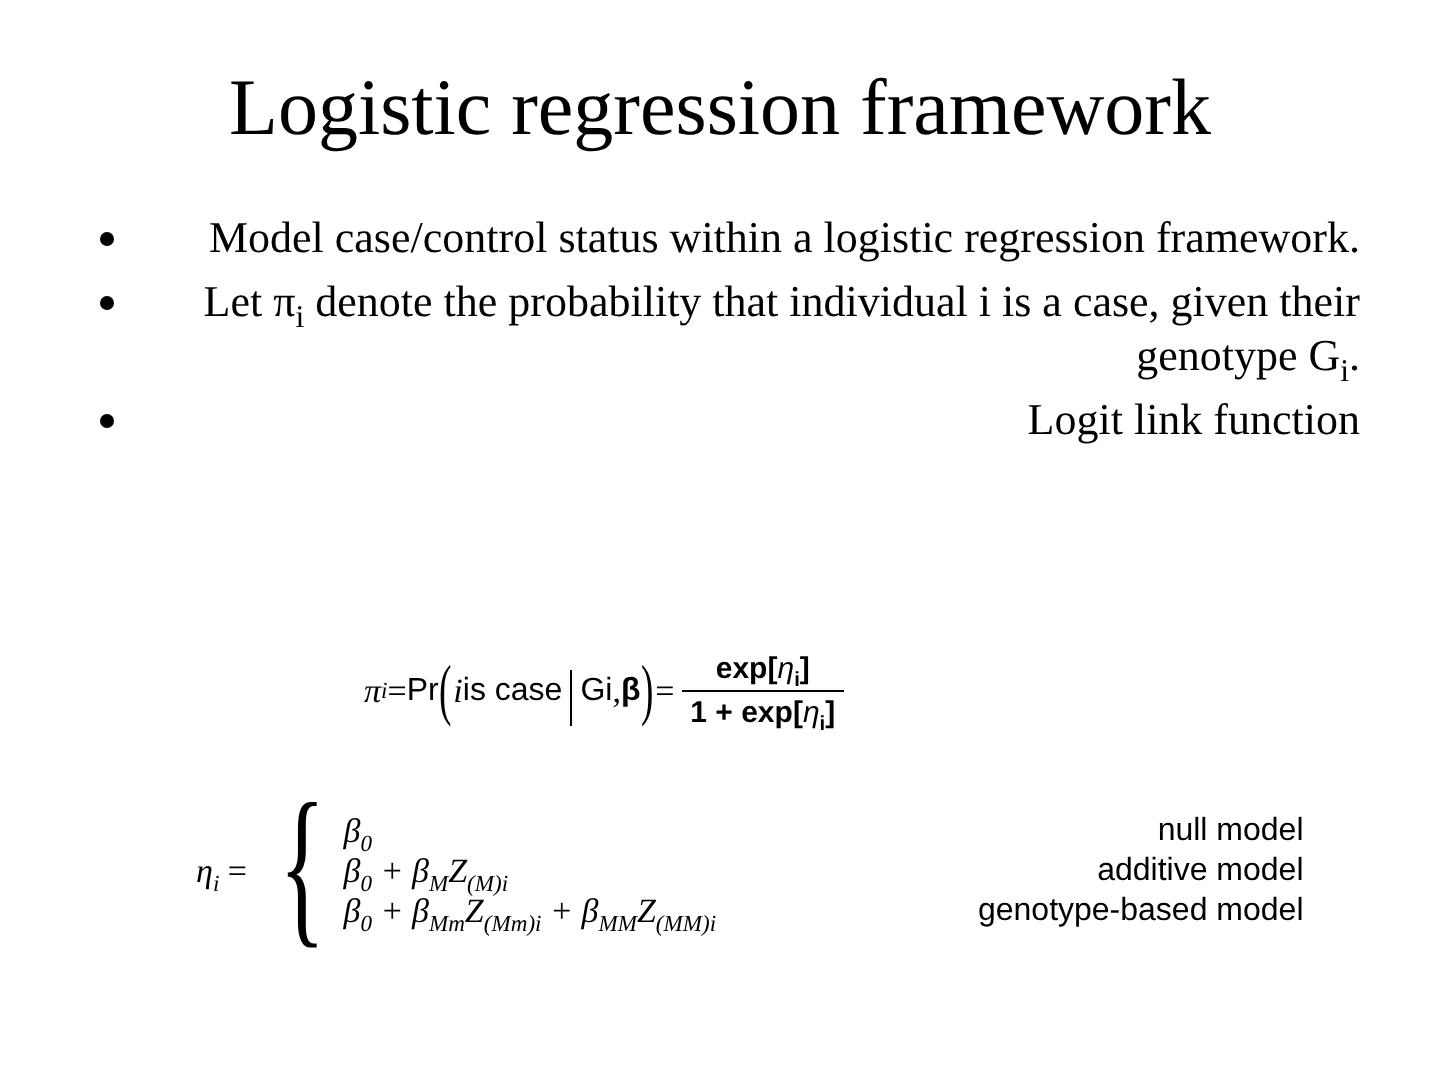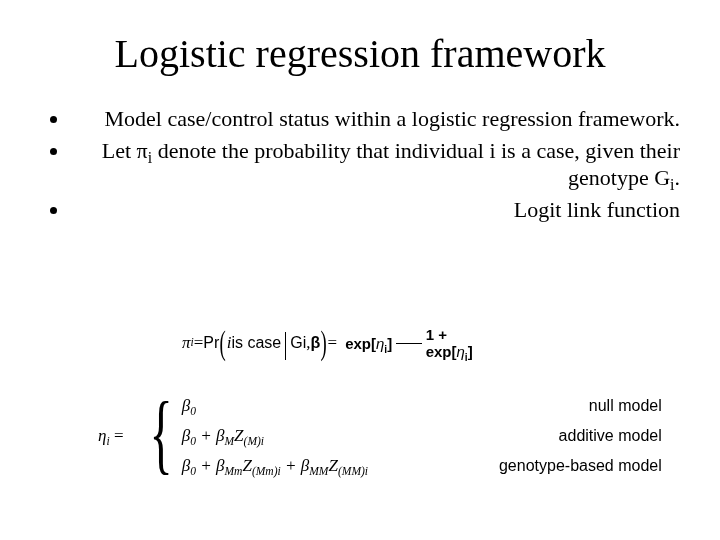--- a/index.html
+++ b/index.html
@@ -59,21 +59,21 @@
     font-size: 17px;
     color: #000;
   }
   .eq .sans {
     font-family: Arial, Helvetica, sans-serif;
     font-size: 16px;
   }
   .eq .it { font-style: italic; }
   .eq .frac {
     display: inline-flex;
-    flex-direction: row;
+    flex-direction: column;
     align-items: center;
     margin: 0 4px;
     vertical-align: middle;
   }
   .eq .frac .num,
   .eq .frac .den {
     padding: 0 4px;
     font-family: Arial, Helvetica, sans-serif;
     font-size: 15px;
     font-weight: bold;
@@ -102,34 +102,33 @@
   .piecewise {
     position: absolute;
     left: 98px;
     top: 396px;
     display: flex;
     align-items: center;
     font-size: 17px;
   }
   .piecewise .lhs {
     font-style: italic;
-    margin-right: 16px;
+    margin-right: 6px;
   }
   .brace {
     font-size: 88px;
     line-height: 0.9;
     transform: scaleX(0.55);
     margin-right: 0px;
     position: relative;
     top: -2px;
   }
   .cases {
     display: grid;
     grid-template-columns: 290px 190px;
-    row-gap: 10px;
     align-items: center;
   }
   .case-formula {
     font-style: italic;
     font-size: 17px;
     white-space: nowrap;
   }
   .case-label {
     font-family: Arial, Helvetica, sans-serif;
     font-size: 16px;

